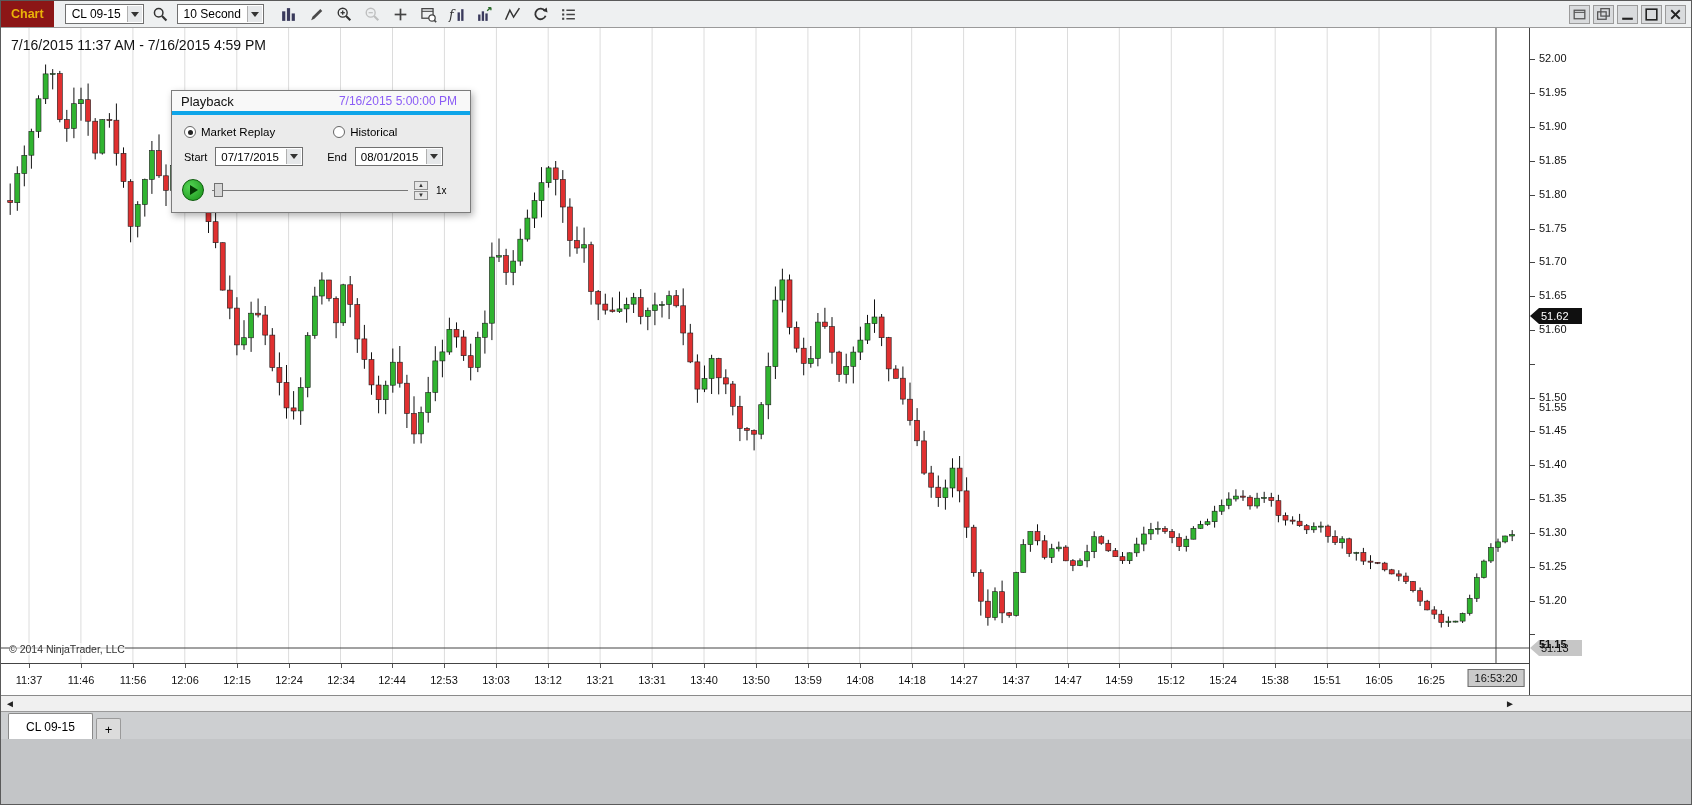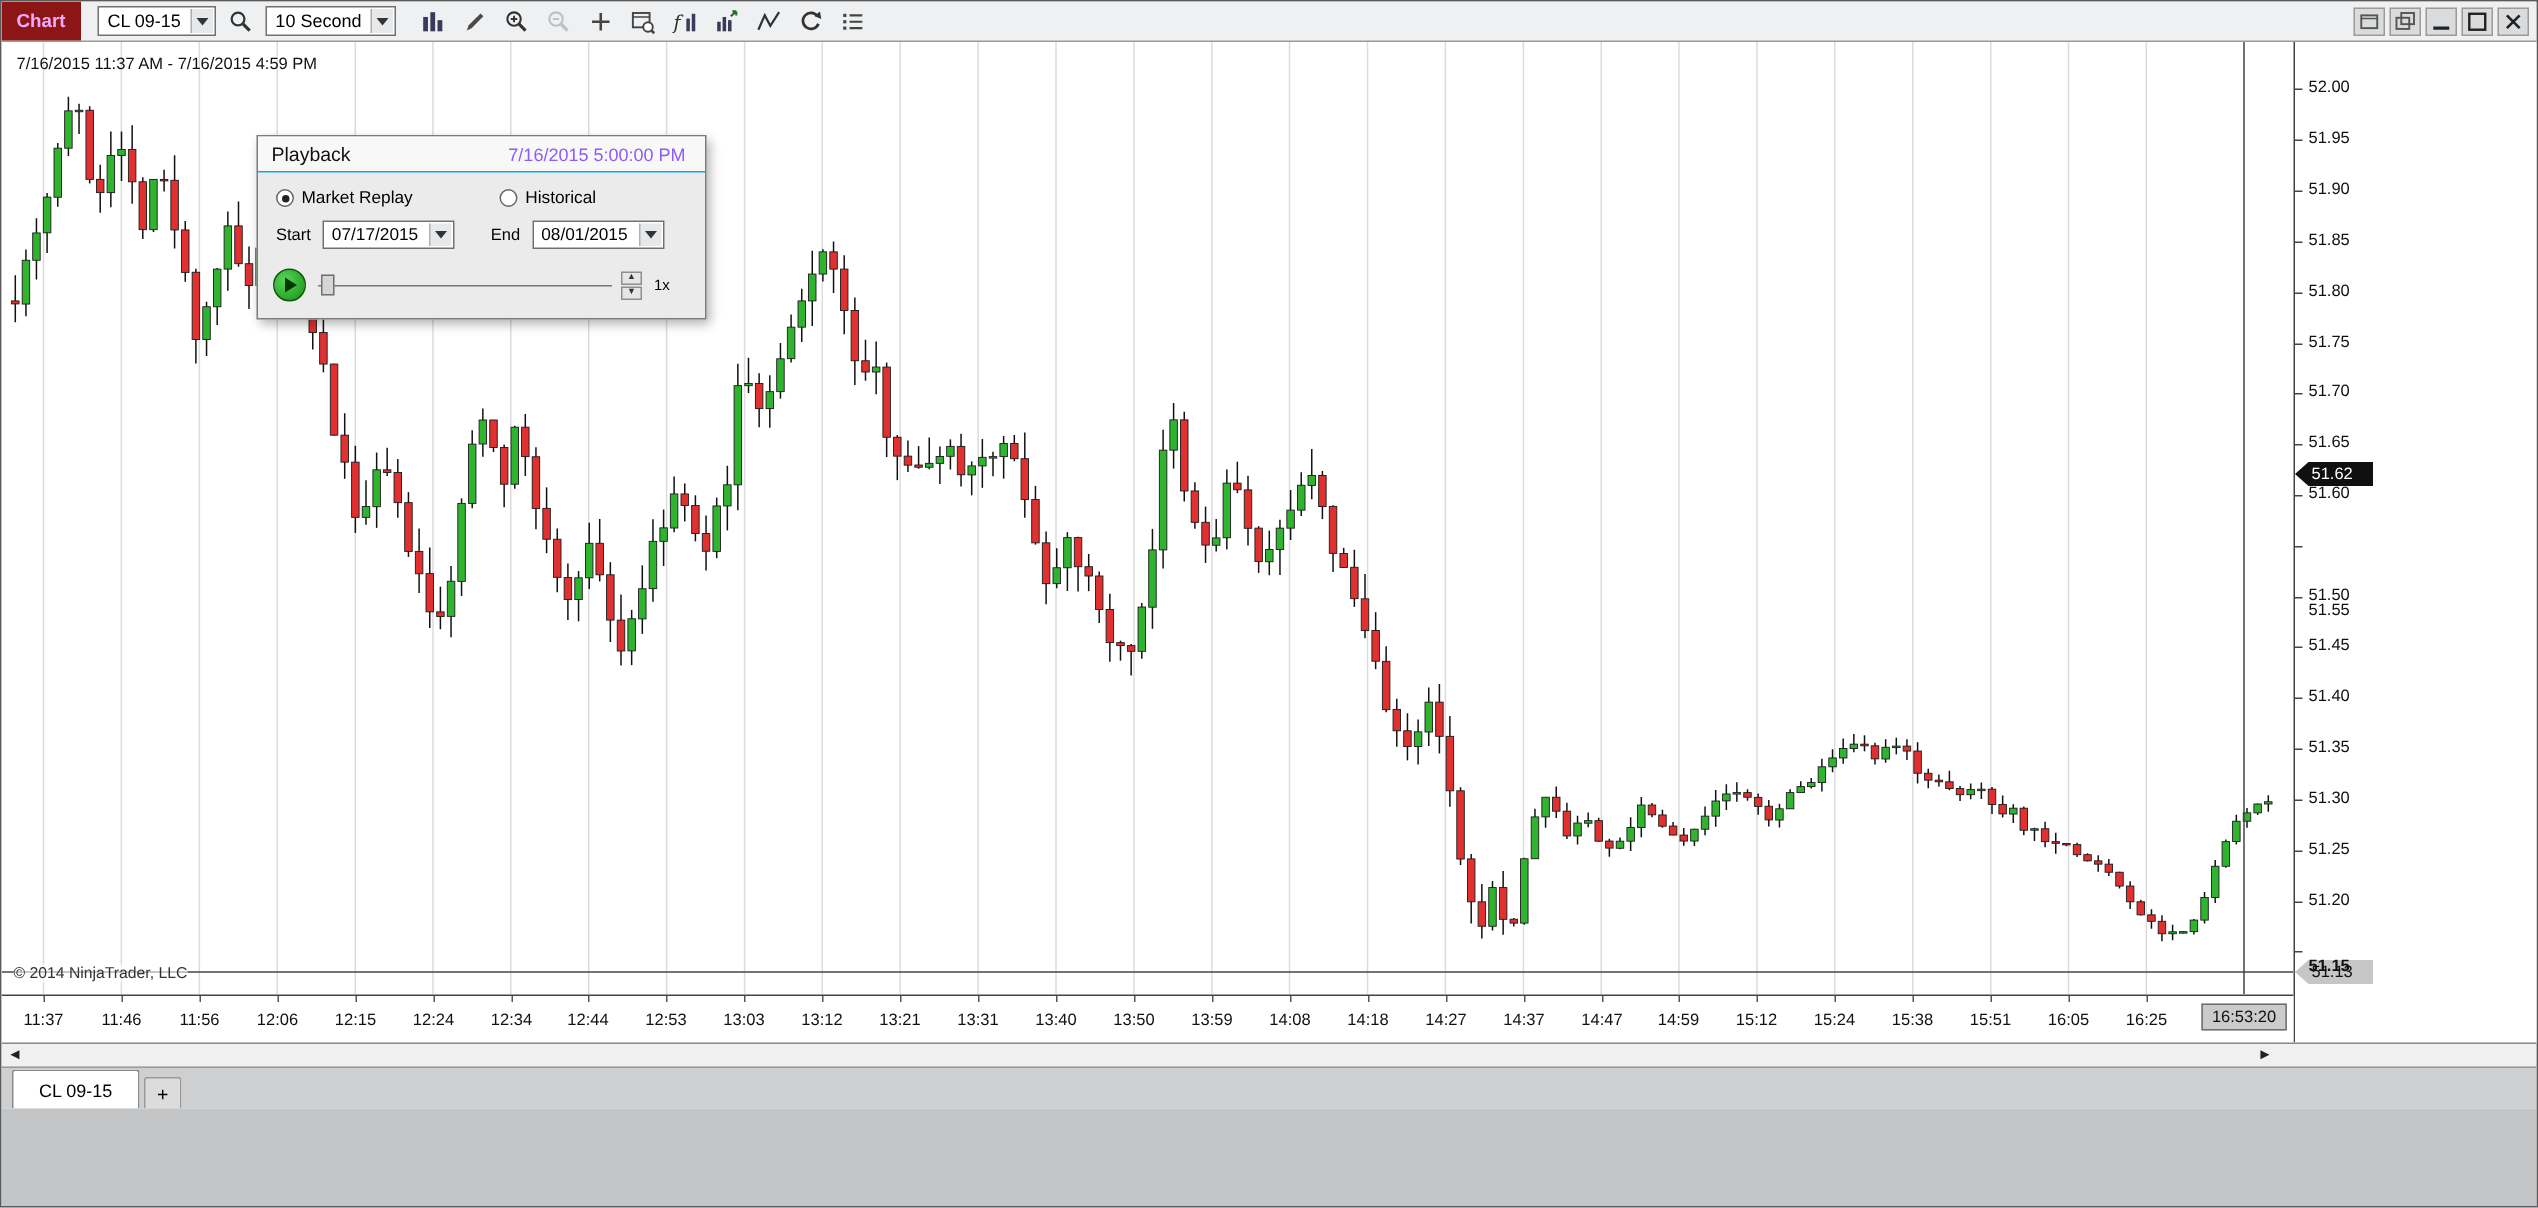--- a/index.html
+++ b/index.html
@@ -2,34 +2,34 @@
 <html><head>
 <meta charset="utf-8">
 <style>
   *{box-sizing:border-box;margin:0;padding:0}
   html,body{background:#9aa0a6}
   body{font-family:"Liberation Sans",sans-serif}
   .window{position:relative;width:1692px;height:805px;background:#fff;border:1px solid #5a5a5a;overflow:hidden}
 
   
   .toolbar{position:absolute;top:0;left:0;width:100%;height:27px;background:#eef0f1;border-bottom:1px solid #9a9a9a;display:flex;align-items:center;gap:4px;padding-right:5px;z-index:30}
-  .app-title{height:100%;background:#8c1616;color:#f0abfc;font-size:12.5px;font-weight:bold;display:flex;align-items:center;padding:0 10px;margin-right:7px}
+  .app-title{height:100%;background:#8c1616;color:#eab308;font-size:12.5px;font-weight:bold;display:flex;align-items:center;padding:0 10px;margin-right:7px}
   .combo{position:relative;height:20px;background:#fff;border:1px solid #707070;font-size:12px;display:flex;align-items:center;padding:0 22px 0 6px;cursor:default;white-space:nowrap}
   .combo .arrow-btn{position:absolute;right:1px;top:1px;bottom:1px;width:15px;background:#e6e8ea;border-left:1px solid #b0b0b0;display:flex;align-items:center;justify-content:center}
   .tri-down{width:0;height:0;border-left:4px solid transparent;border-right:4px solid transparent;border-top:5px solid #333}
   .icon-btn{width:25px;height:24px;background:transparent;border:none;display:flex;align-items:center;justify-content:center;cursor:pointer}
   .icon-btn.disabled{opacity:.4}
   .toolbar-icons{display:flex;align-items:center;gap:3px;margin-left:8px}
   .win-controls{margin-left:auto;display:flex;gap:3px}
   .win-btn{width:21px;height:19px;background:#d9dbdd;border:1px solid #9b9b9b;display:flex;align-items:center;justify-content:center;cursor:pointer}
 
   
   .plot{position:absolute;top:27px;left:0;width:1528px;height:635px;background:#fff}
   .plot svg{position:absolute;top:0;left:0}
-  .range-label{position:absolute;top:9px;left:10px;font-size:11px;color:#111;z-index:5}
+  .range-label{position:absolute;top:9px;left:10px;font-size:14px;color:#111;z-index:5}
   .copyright{position:absolute;top:615px;left:8px;font-size:10.5px;color:#333;z-index:5;background:rgba(255,255,255,.6)}
 
   
   .price-axis{position:absolute;top:27px;left:1528px;width:164px;height:667px;background:#fff;border-left:1px solid #444}
   .pa-label{position:absolute;left:9px;font-size:11px;color:#111}
   .pa-tick{position:absolute;left:0;width:5px;height:1px;background:#444}
   .price-badge{position:absolute;left:0;width:52px;height:16px;font-size:11px;display:flex;align-items:center;padding-left:11px;clip-path:polygon(0 50%,9px 0,100% 0,100% 100%,9px 100%)}
   .badge-last{background:#101010;color:#fff}
   .badge-cursor{background:#c6c6c6;color:#111}
 
@@ -42,21 +42,21 @@
   
   .scroll-strip{position:absolute;top:694px;left:0;width:100%;height:16px;background:#f0f0f0;border-top:1px solid #8a8a8a}
   .scroll-arrow{position:absolute;top:1px;font-size:10px;color:#222;background:none;border:none;cursor:pointer;line-height:13px}
   .tab-bar{position:absolute;top:710px;left:0;width:100%;height:28px;background:#cdcfd1;border-top:1px solid #9a9a9a;display:flex;align-items:flex-end;padding-left:7px;gap:3px}
   .tab{height:26px;background:#fff;border:1px solid #8a8a8a;border-bottom:none;font-size:12px;display:flex;align-items:center;padding:0 17px;border-radius:2px 2px 0 0;cursor:pointer}
   .tab-add{height:21px;width:25px;background:#dcdcdc;border:1px solid #9a9a9a;border-bottom:none;font-size:13px;display:flex;align-items:center;justify-content:center;cursor:pointer;border-radius:2px 2px 0 0}
   .bottom-filler{position:absolute;top:738px;left:0;width:100%;height:67px;background:#c3c5c7}
 
   
   .playback{position:absolute;top:62px;left:170px;width:300px;height:123px;background:#ebebeb;border:1px solid #7c7c7c;box-shadow:2px 3px 7px rgba(0,0,0,.3);z-index:20}
-  .pb-header{height:24px;background:#f8f8f8;border-bottom:1px solid #0ea5e9;display:flex;align-items:center;justify-content:space-between;padding:0 13px 0 9px}
+  .pb-header{height:24px;background:#f8f8f8;border-bottom:4px solid #0ea5e9;display:flex;align-items:center;justify-content:space-between;padding:0 13px 0 9px}
   .pb-title{font-size:13px;color:#111}
   .pb-datetime{font-size:12px;color:#8b5cf6}
   .pb-row-modes{display:flex;align-items:center;margin:11px 0 0 12px}
   .mode{display:flex;align-items:center;cursor:pointer}
   .mode+.mode{margin-left:58px}
   .radio{width:12px;height:12px;border:1px solid #666;border-radius:50%;background:#fff;position:relative;display:inline-block}
   .radio.selected::after{content:"";position:absolute;left:3px;top:3px;width:5px;height:5px;border-radius:50%;background:#222}
   .radio-label{font-size:11.5px;margin-left:5px}
   .pb-row-range{display:flex;align-items:center;margin:9px 0 0 12px}
   .pb-label{font-size:11px}

